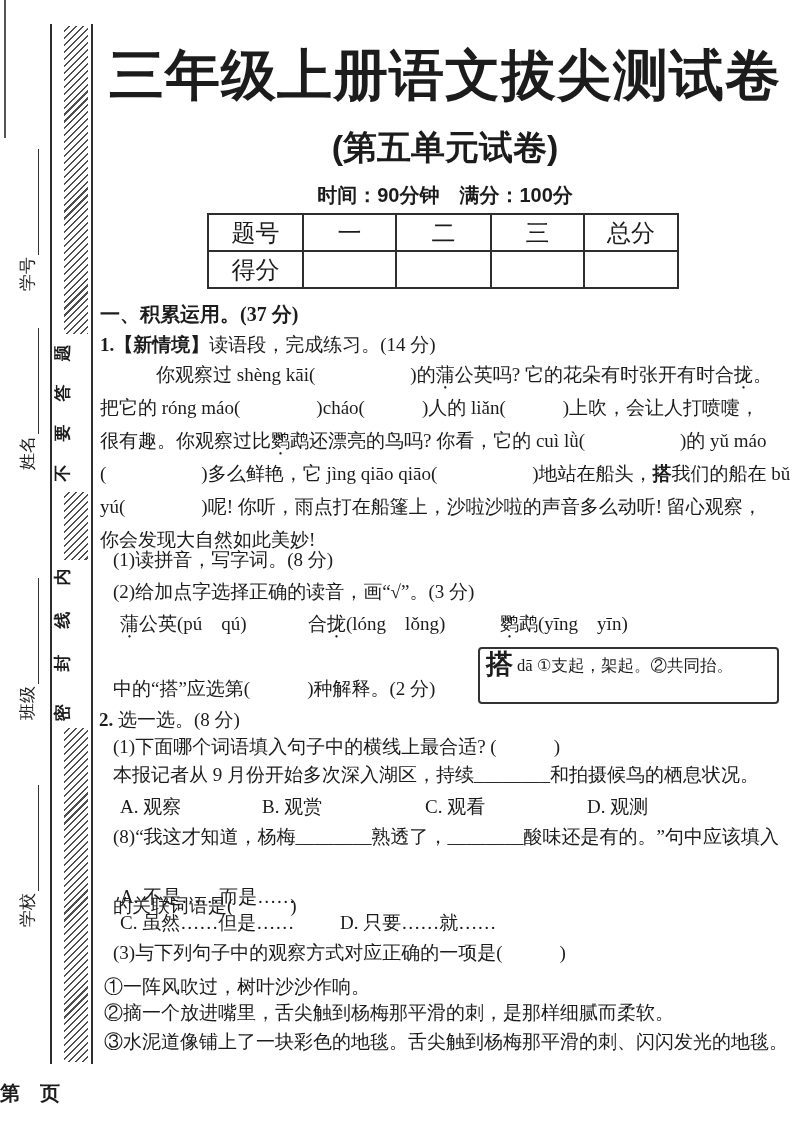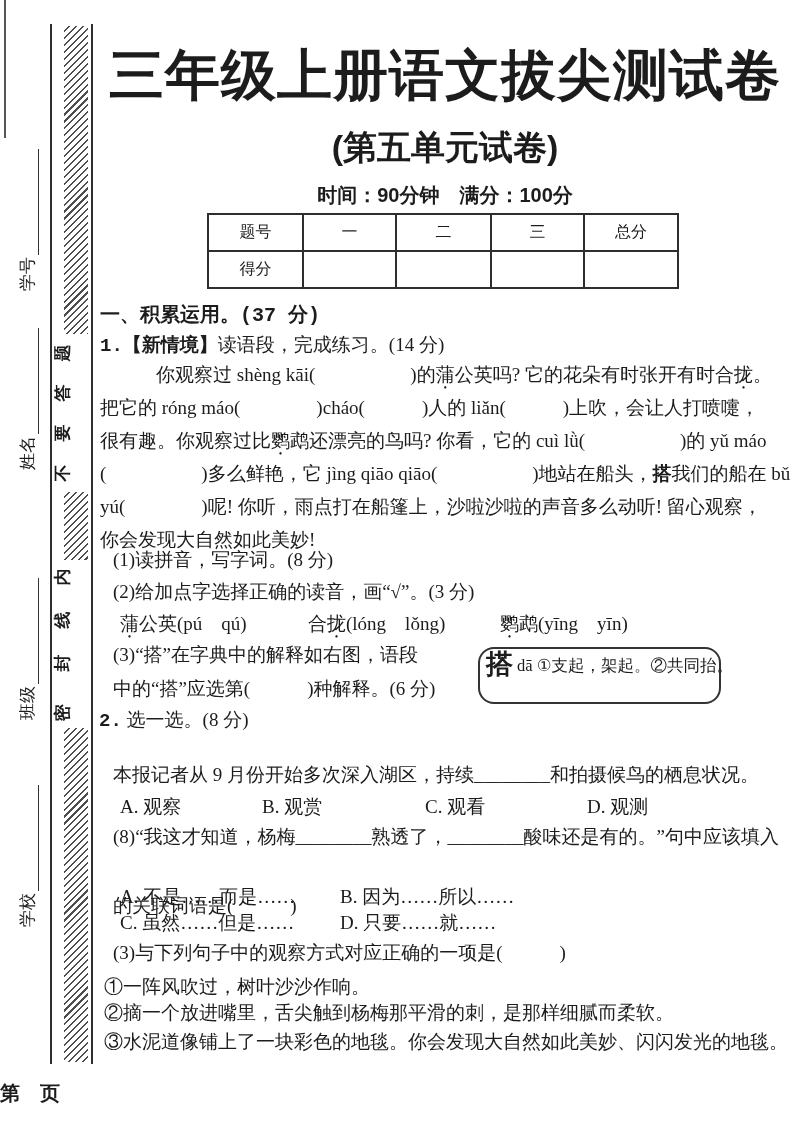--- a/index.html
+++ b/index.html
@@ -27,31 +27,31 @@
   .mfield .blank { display:inline-block; width:106px; height:16px; margin-left:2px;
     border-bottom:1.6px solid #333; }
   
   .title { left:97px; right:0; top:44px; text-align:center; font-weight:bold;
     font-size:55px; line-height:62px; letter-spacing:1px; }
   .subtitle { left:97px; right:0; top:126px; text-align:center; font-weight:bold;
     font-size:34px; line-height:42px; }
   .meta { left:97px; right:0; top:182px; text-align:center; font-weight:bold; font-size:20px; }
   
   table.score { position:absolute; left:207px; top:213px; border-collapse:collapse;
-    font-size:16px; text-align:center; }
+    font-size:24px; text-align:center; }
   table.score td { border:2px solid #2e2e2e; height:37px; padding:0; }
   
   .t { font-size:19px; line-height:24px; }
   .b { font-weight:bold; }
-  .hb { font-family:Liberation Mono, monospace; font-weight:bold; }
+  .hb { font-family:Liberation Serif, serif; font-weight:bold; }
   .dot { position:relative; display:inline-block; }
   .dot::after { content:"•"; position:absolute; left:50%; transform:translateX(-50%);
     bottom:-0.60em; font-size:10px; line-height:1; }
-  .dictbox { position:absolute; left:478px; top:647px; width:243px; height:57px;
-    border:2px solid #333; border-radius:16px; padding:2px 6px 0 6px;
+  .dictbox { position:absolute; left:478px; top:647px; width:301px; height:57px;
+    border:2px solid #333; border-radius:4px; padding:2px 6px 0 6px;
     font-size:16.5px; line-height:26px; white-space:nowrap; }
   .dictbox .bigchar { font-size:27px; font-weight:bold; vertical-align:-2px;
     font-family:"Liberation Sans","DejaVu Sans",sans-serif; margin-right:4px; }
   .footer { left:0; right:0; top:1080px; text-align:left; font-weight:bold; font-size:20px; }
 </style>
 </head>
 <body>
 
 <div class="page">
 
@@ -122,40 +122,39 @@
   <div class="abs t" style="left:100px; top:495px">yú(　　　　)呢! 你听，雨点打在船篷上，沙啦沙啦的声音多么动听! 留心观察，</div>
   <div class="abs t" style="left:100px; top:528px">你会发现大自然如此美妙!</div>
 
   <div class="abs t" style="left:113px; top:548px">(1)读拼音，写字词。(8 分)</div>
   <div class="abs t" style="left:113px; top:580px">(2)给加点字选择正确的读音，画“√”。(3 分)</div>
 
   <div class="abs t" style="left:120px; top:612px"><span></span><span class="dot">蒲</span><span>公英(pú　qú)</span></div>
   <div class="abs t" style="left:308px; top:612px"><span>合</span><span class="dot">拢</span><span>(lóng　lǒng)</span></div>
   <div class="abs t" style="left:500px; top:612px"><span></span><span class="dot">鹦</span><span>鹉(yīng　yīn)</span></div>
 
-  <div class="abs t" style="left:113px; top:643px">(3)“搭”在字典中的解释如右图，语段</div>
-  <div class="abs t" style="left:113px; top:677px">中的“搭”应选第(　　　)种解释。(6 分)</div>
+  <div class="abs t" style="left:113px; top:677px">中的“搭”应选第(　　　)种解释。(2 分)</div>
 
   <div class="dictbox">
     <div><span class="bigchar">搭</span><span>dā</span> <span>①支起，架起。②共同抬。</span></div>
   </div>
 
   <div class="abs t" style="left:99px; top:708px"><span class="hb">2.</span> <span>选一选。(8 分)</span></div>
+  <div class="abs t" style="left:113px; top:735px">(1)下面哪个词语填入句子中的横线上最合适? (　　　)</div>
   <div class="abs t" style="left:113px; top:763px">本报记者从 9 月份开始多次深入湖区，持续________和拍摄候鸟的栖息状况。</div>
   <div class="abs t" style="left:120px; top:795px">A. 观察</div>
   <div class="abs t" style="left:262px; top:795px">B. 观赏</div>
   <div class="abs t" style="left:425px; top:795px">C. 观看</div>
   <div class="abs t" style="left:587px; top:795px">D. 观测</div>
 
   <div class="abs t" style="left:113px; top:825px">(8)“我这才知道，杨梅________熟透了，________酸味还是有的。”句中应该填入</div>
   <div class="abs t" style="left:113px; top:894px">的关联词语是(　　　)</div>
   <div class="abs t" style="left:120px; top:885px">A. 不是……而是……</div>
-  <div class="abs t" style="left:340px; top:885px">B. 因为……所以……</div>
   <div class="abs t" style="left:340px; top:911px">D. 只要……就……</div>
   <div class="abs t" style="left:120px; top:911px">C. 虽然……但是……</div>
 
   <div class="abs t" style="left:113px; top:941px">(3)与下列句子中的观察方式对应正确的一项是(　　　)</div>
   <div class="abs t" style="left:104px; top:1001px">②摘一个放进嘴里，舌尖触到杨梅那平滑的刺，是那样细腻而柔软。</div>
   <div class="abs t" style="left:104px; top:975px">①一阵风吹过，树叶沙沙作响。</div>
-  <div class="abs t" style="left:104px; top:1030px">③水泥道像铺上了一块彩色的地毯。你会发现大自然如此美妙、闪闪发光的地毯。</div>
+  <div class="abs t" style="left:104px; top:1030px">③水泥道像铺上了一块彩色的地毯。舌尖触到杨梅那平滑的刺、闪闪发光的地毯。</div>
 
   <div class="abs footer sans">第　页</div>
 </div>
 
 </body></html>

